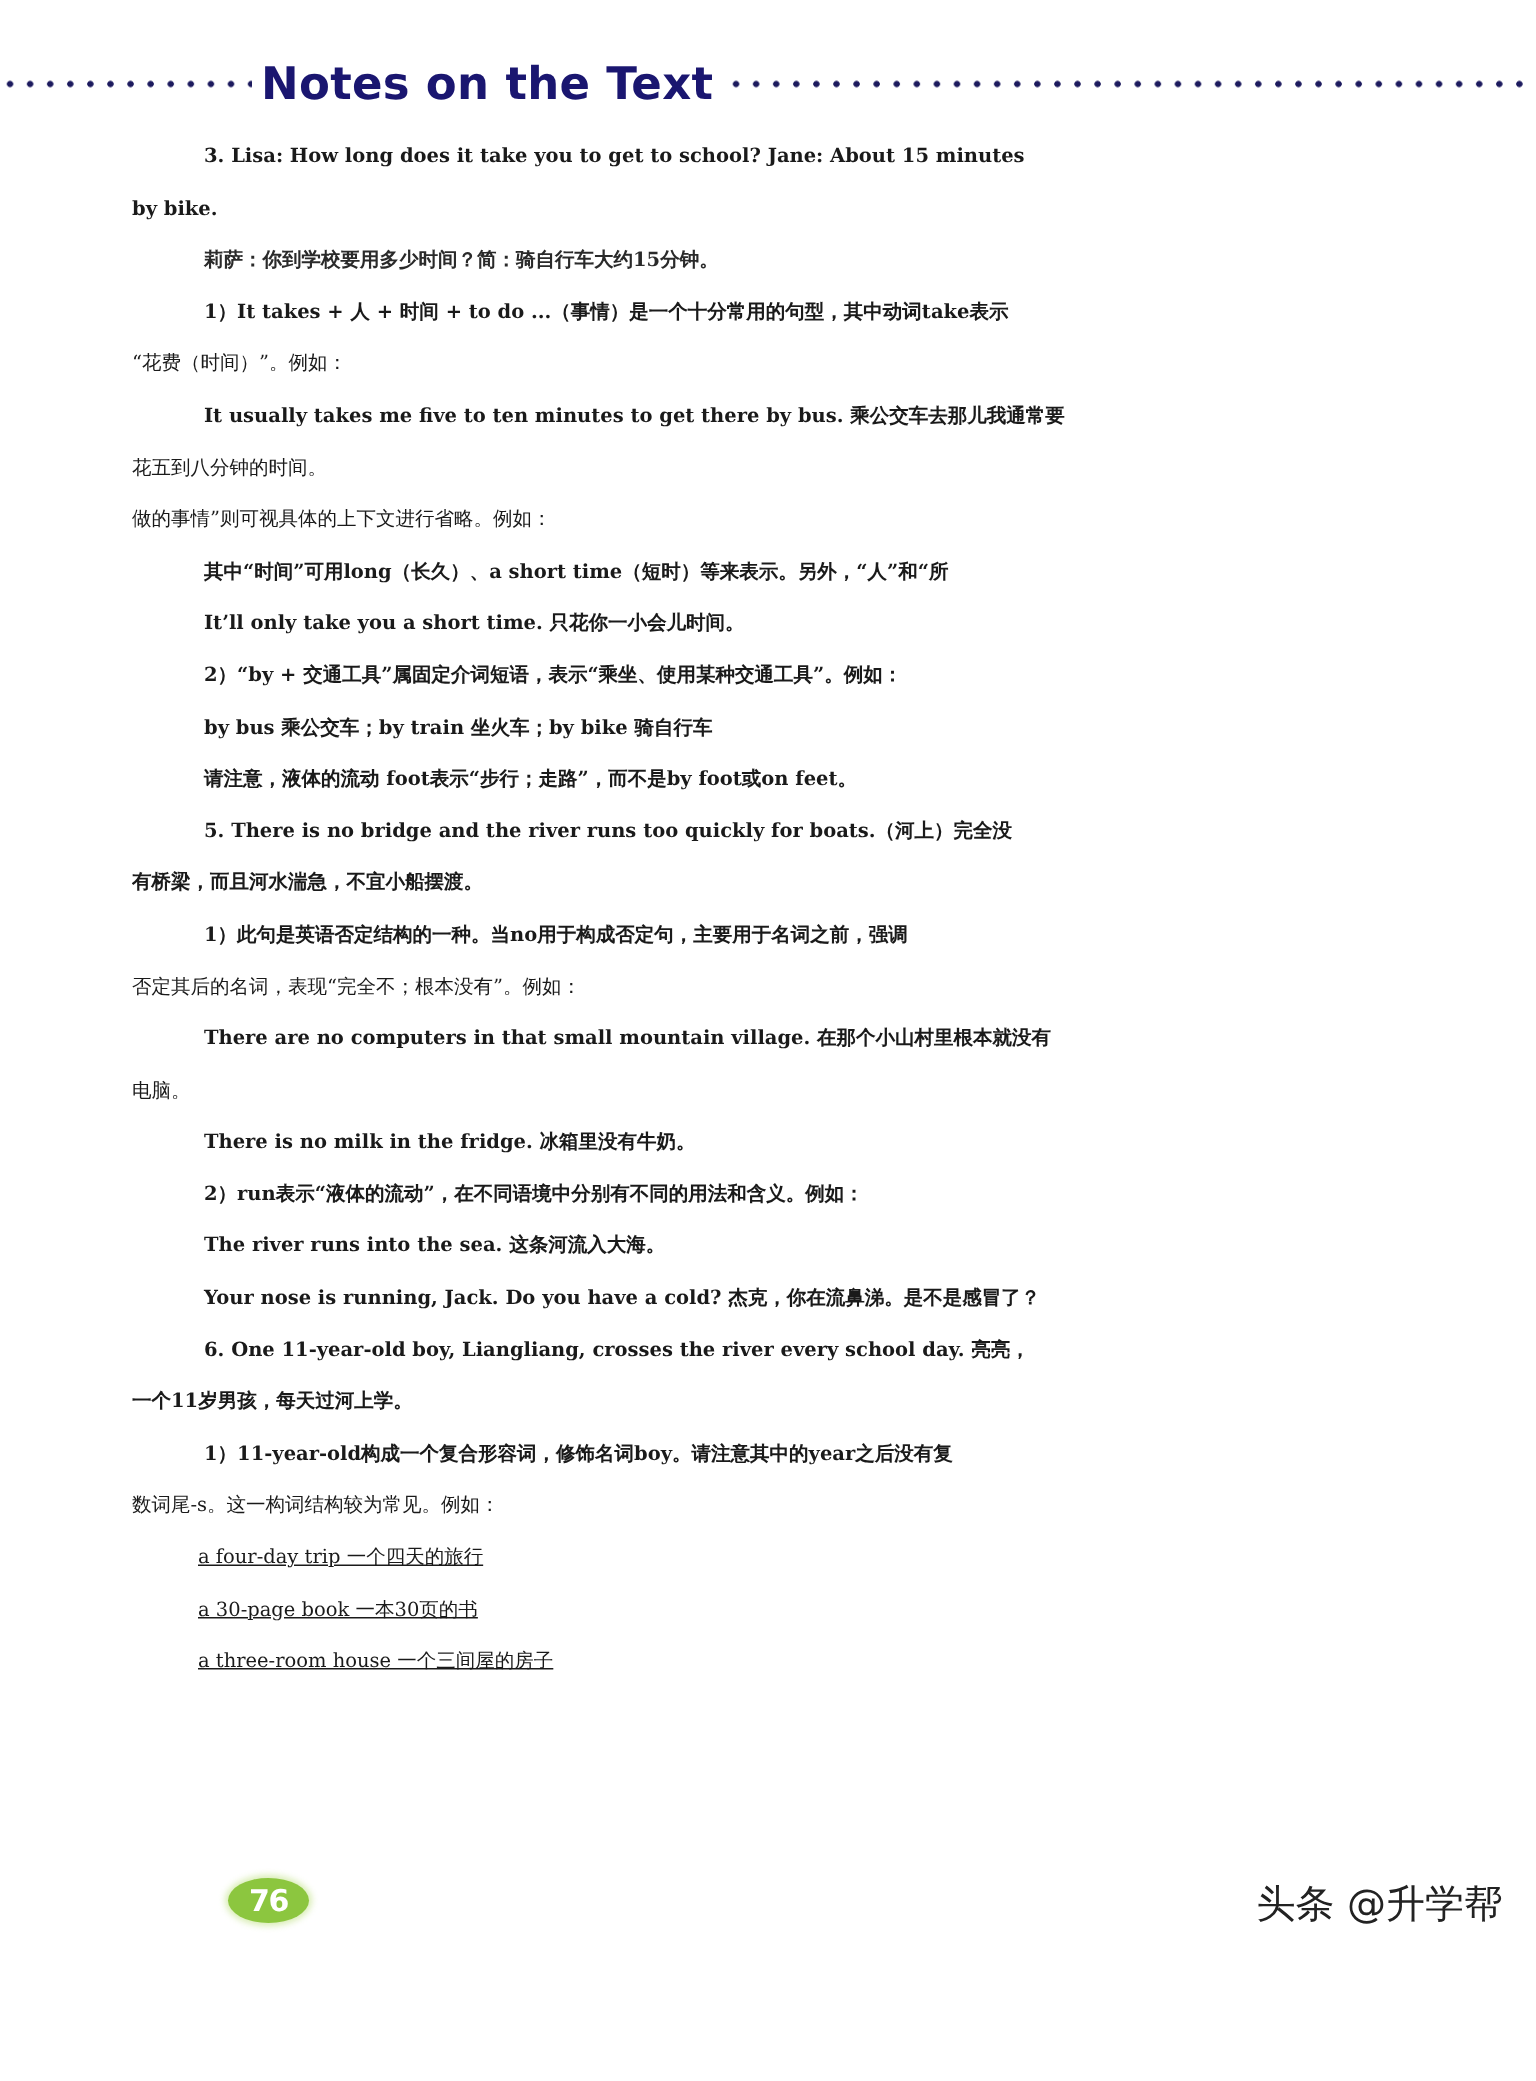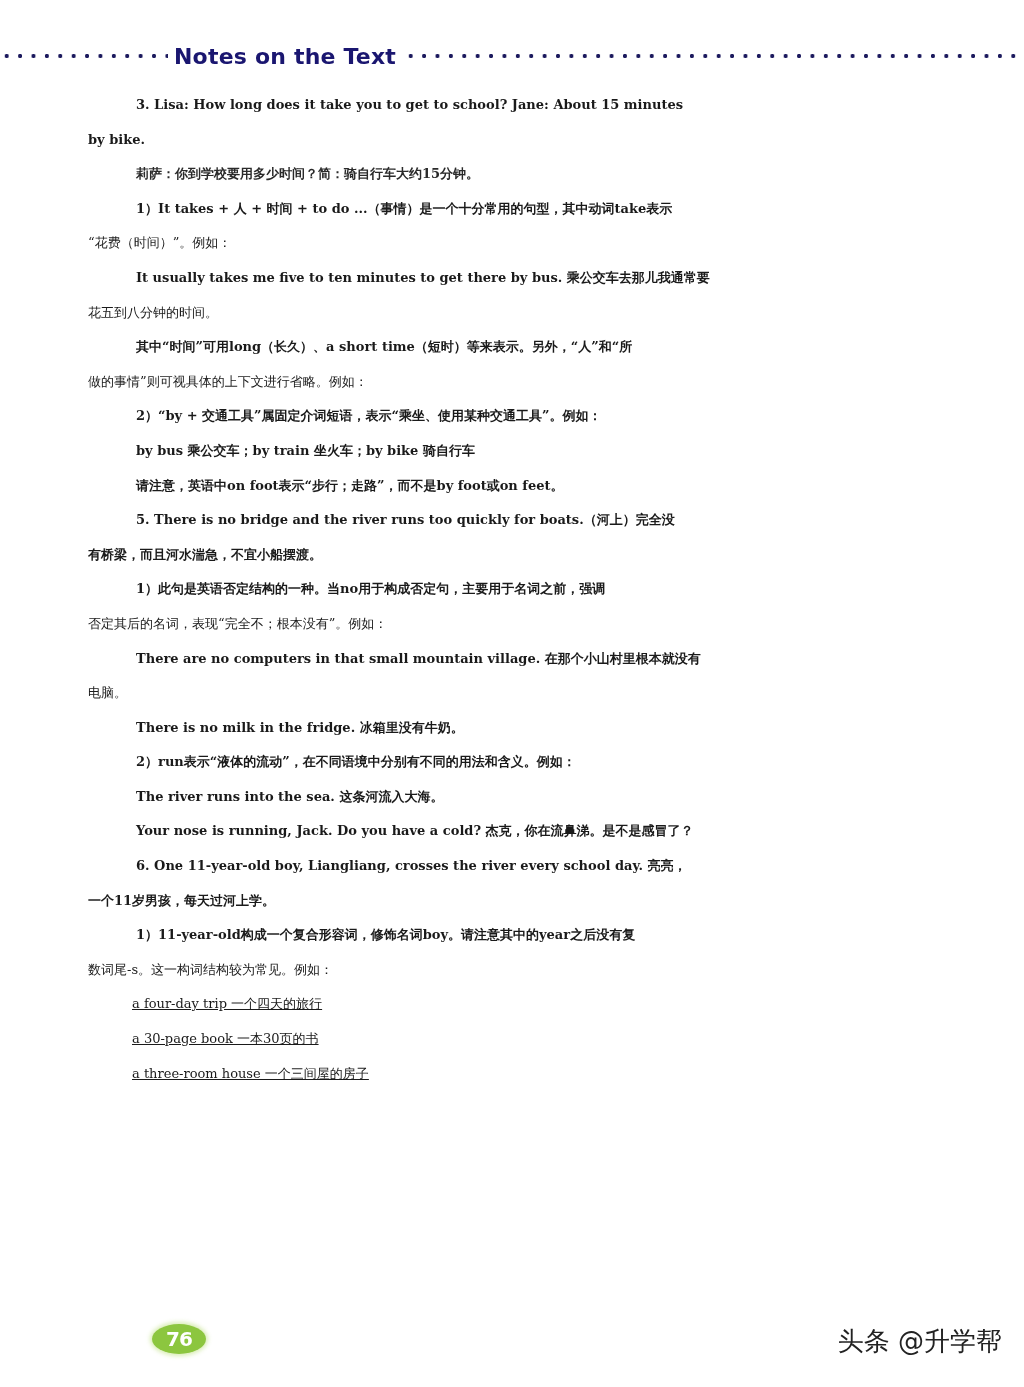--- a/index.html
+++ b/index.html
@@ -16,36 +16,36 @@
     height: 6px;
     background-image: radial-gradient(circle, #1c1a5e 1.9px, transparent 2.3px);
     background-size: 13.4px 6px;
     background-repeat: repeat-x;
     background-position: 0 center;
   }
   .dots.left { width: 168px; margin-left: 0; }
   .dots.right { flex: 1; margin-right: 0; }
   .header-title {
     font-family: "DejaVu Sans", "Liberation Sans", sans-serif;
-    font-weight: bold; font-size: 22px; color: #1a1670;
+    font-weight: bold; font-size: 30px; color: #1a1670;
     padding: 0 8px 0 6px; letter-spacing: 0.2px; white-space: nowrap;
   }
   .content {
     position: absolute; left: 88px; top: 88px; width: 908px;
   }
   .line {
     font-size: 13px; line-height: 34.6px; white-space: nowrap;
     overflow: hidden; height: 34.6px;
   }
   .indent { padding-left: 48px; font-weight: bold; }
   .indent2 { padding-left: 44px; text-decoration: underline; }
   .bold { font-weight: bold; font-family: "DejaVu Serif", "Liberation Serif", serif; }
   .cn { color: #2a2a2a; }
   .footer {
-    position: absolute; left: 0; top: 1318px; width: 1024px; height: 45px;
+    position: absolute; left: 0; top: 1246px; width: 1024px; height: 45px;
   }
   .page-badge {
     position: absolute; left: 152px; top: 6px; width: 54px; height: 30px;
     border-radius: 50%; background: #8cc63f;
     box-shadow: 0 0 4px 2px rgba(170, 215, 90, 0.45);
     color: #ffffff; font-family: "DejaVu Sans", "Liberation Sans", sans-serif;
     font-weight: bold; font-size: 20px; display: flex; align-items: center;
     justify-content: center; letter-spacing: -1px;
   }
   .watermark {
@@ -67,25 +67,26 @@
 <div class="content">
 
   <div>
     <div class="line bold indent">3.  Lisa: How long does it take you to get to school? Jane: About 15 minutes</div>
     <div class="line bold">by bike.</div>
     <div class="line bold indent cn">莉萨：你到学校要用多少时间？简：骑自行车大约15分钟。</div>
     <div class="line indent">1）It takes + 人 + 时间 + to do ...（事情）是一个十分常用的句型，其中动词take表示</div>
     <div class="line">“花费（时间）”。例如：</div>
     <div class="line indent">It usually takes me five to ten minutes to get there by bus. 乘公交车去那儿我通常要</div>
     <div class="line">花五到八分钟的时间。</div>
+    <div class="line">做的事情”则可视具体的上下文进行省略。例如：</div>
     <div class="line indent">其中“时间”可用long（长久）、a short time（短时）等来表示。另外，“人”和“所</div>
-    <div class="line">做的事情”则可视具体的上下文进行省略。例如：</div>
+    <div class="line indent">It’ll only take you a short time. 只花你一小会儿时间。</div>
     <div class="line indent">2）“by + 交通工具”属固定介词短语，表示“乘坐、使用某种交通工具”。例如：</div>
     <div class="line indent">by bus 乘公交车；by train 坐火车；by bike 骑自行车</div>
-    <div class="line indent">请注意，英语中on foot表示“步行；走路”，而不是by foot或on feet。</div>
+    <div class="line indent">请注意，液体的流动 foot表示“步行；走路”，而不是by foot或on feet。</div>
   </div>
 
 
   <div>
     <div class="line bold indent">5.  There is no bridge and the river runs too quickly for boats.（河上）完全没</div>
     <div class="line bold">有桥梁，而且河水湍急，不宜小船摆渡。</div>
     <div class="line indent">1）此句是英语否定结构的一种。当no用于构成否定句，主要用于名词之前，强调</div>
     <div class="line">否定其后的名词，表现“完全不；根本没有”。例如：</div>
     <div class="line indent">There are no computers in that small mountain village. 在那个小山村里根本就没有</div>
     <div class="line">电脑。</div>

